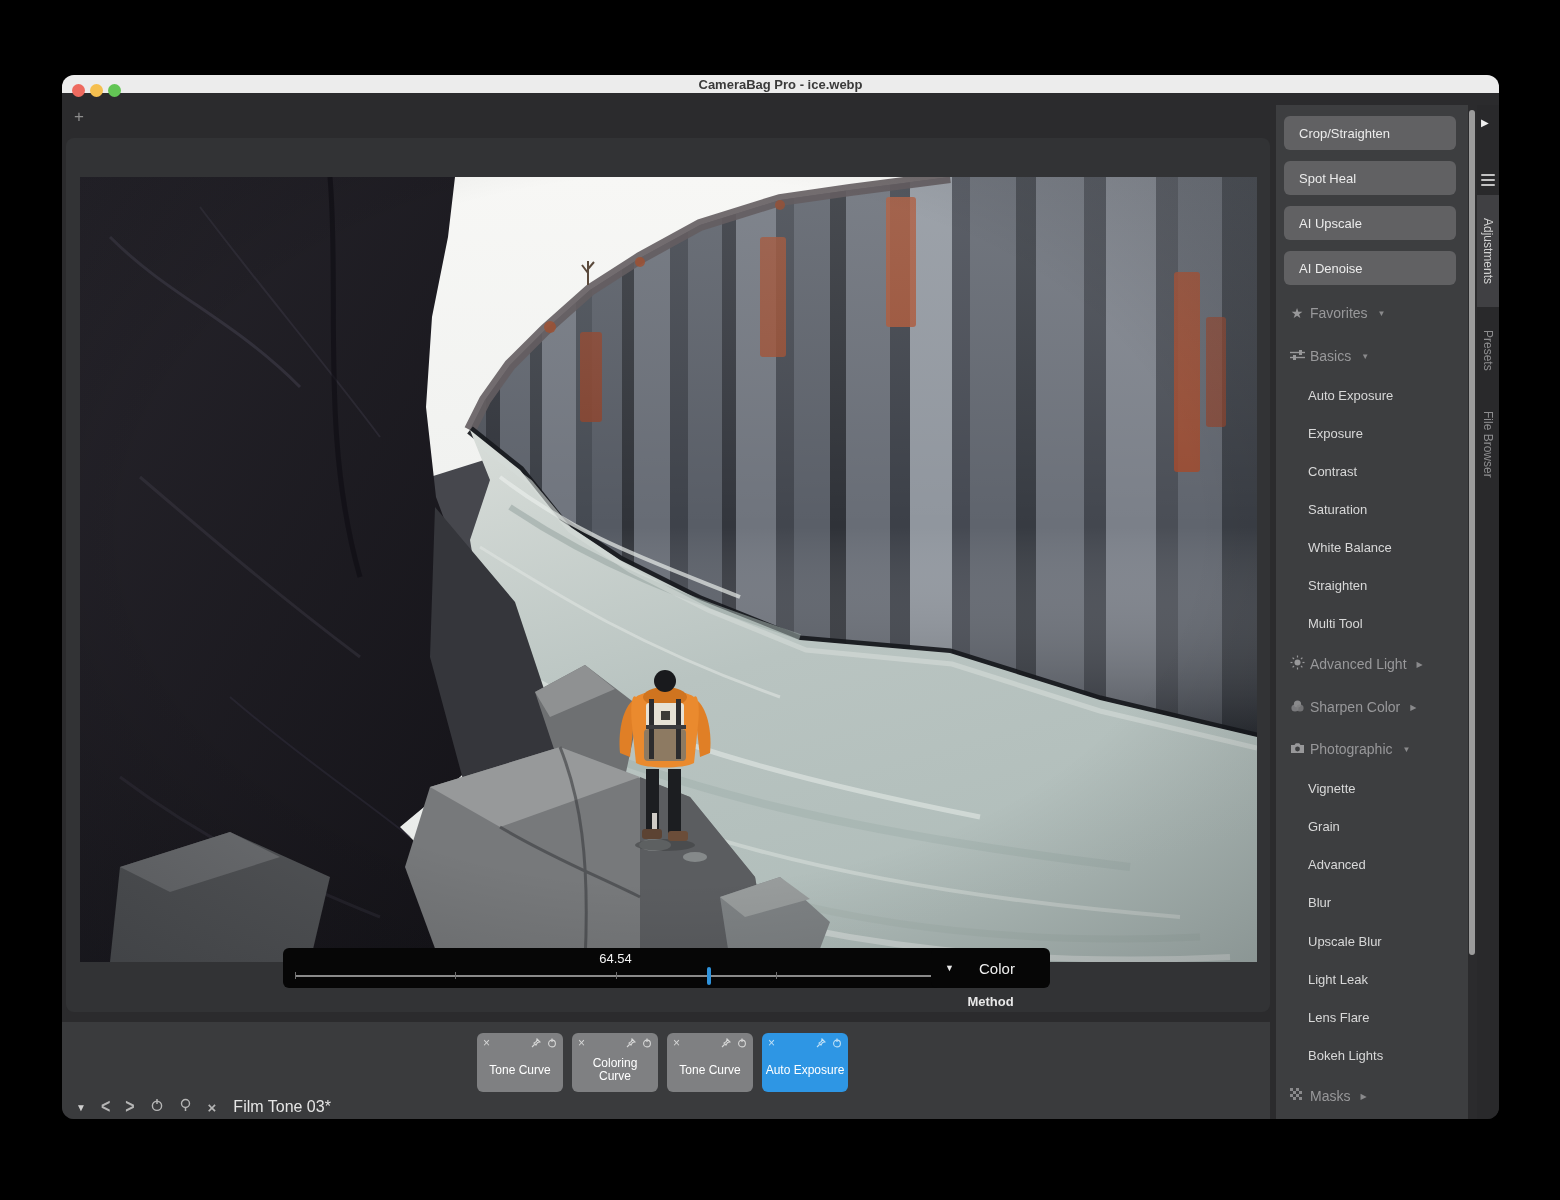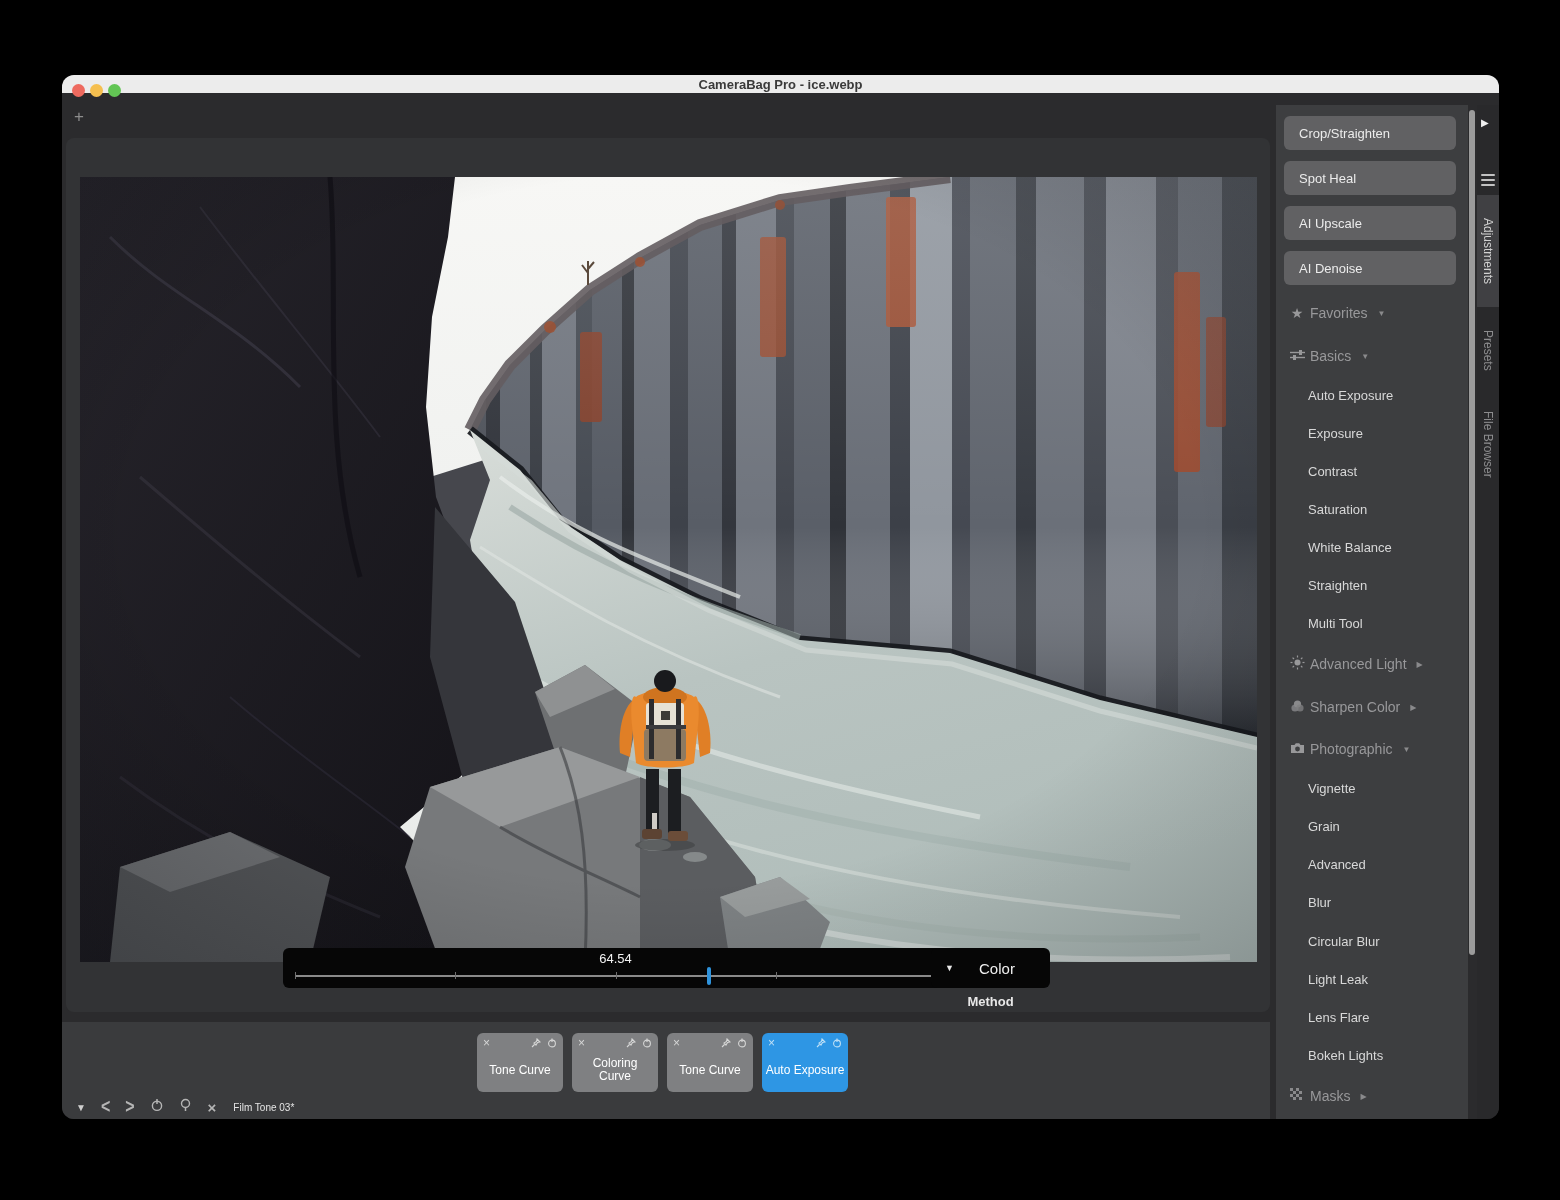--- a/index.html
+++ b/index.html
@@ -52,21 +52,21 @@
   .tile .x{position:absolute;left:6px;top:3px;color:#d6d6d6;font-size:12px;}
   .tile.active .x{color:#bfe0f6;}
   .tile .mini{position:absolute;top:5px;}
   .tile .pin{right:22px;} .tile .pow{right:6px;}
   .mini svg{display:block;}
 
   #preset-controls{position:absolute;left:14px;top:76px;display:flex;align-items:center;gap:15px;
                    color:#bdbdbd;}
   #preset-controls .tri{font-size:10px;color:#cfcfcf;}
   #preset-controls .chev{font-size:16px;font-weight:bold;transform:scaleY(1.25);color:#b5b5b5;}
-  #preset-name{color:#e5e5e5;font-size:10px;margin-left:2px;}
+  #preset-name{color:#e5e5e5;font-size:16px;margin-left:2px;}
 
   
   #sidebar{position:absolute;left:1214px;top:30px;width:192px;height:1014px;background:#3d3e40;}
   .tool-btn{position:absolute;left:8px;width:172px;height:34px;background:#616163;border-radius:6px;
             color:#ececec;font-size:13px;display:flex;align-items:center;padding-left:15px;
             box-sizing:border-box;cursor:default;}
   .side-row{position:absolute;left:0;width:100%;height:20px;display:flex;align-items:center;cursor:default;}
   .side-row .sicon{width:22px;margin-left:10px;color:#98989a;font-size:14px;text-align:center;flex:none;}
   .side-row .hlabel{color:#98989a;font-size:14px;margin-left:2px;}
   .side-row .arrow{color:#8a8a8c;font-size:8px;margin-left:10px;}
@@ -421,21 +421,21 @@
             <path d="M1,3 L4.5,3 L5.8,1.2 L9.2,1.2 L10.5,3 L14,3 L14,11 L1,11 Z" fill="#98989a"></path>
             <circle cx="7.5" cy="7" r="2.4" fill="#3d3e40"></circle>
           </svg></span>
       <span class="hlabel">Photographic</span>
       <span class="arrow">▼</span>
     </div>
     <div class="side-item" style="top:673px">Vignette</div>
     <div class="side-item" style="top:711px">Grain</div>
     <div class="side-item" style="top:749px">Advanced</div>
     <div class="side-item" style="top:787px">Blur</div>
-    <div class="side-item" style="top:826px">Circular Blur</div>
+    <div class="side-item" style="top:826px">Upscale Blur</div>
     <div class="side-item" style="top:864px">Light Leak</div>
     <div class="side-item" style="top:902px">Lens Flare</div>
     <div class="side-item" style="top:940px">Bokeh Lights</div>
 
     <div class="side-row" style="top:981px">
       <span class="sicon">
         <svg width="14" height="14" viewBox="0 0 14 14">
             <g fill="#8a8a8c">
               <rect x="0" y="0" width="3" height="3"></rect>
               <rect x="6" y="0" width="3" height="3"></rect>

